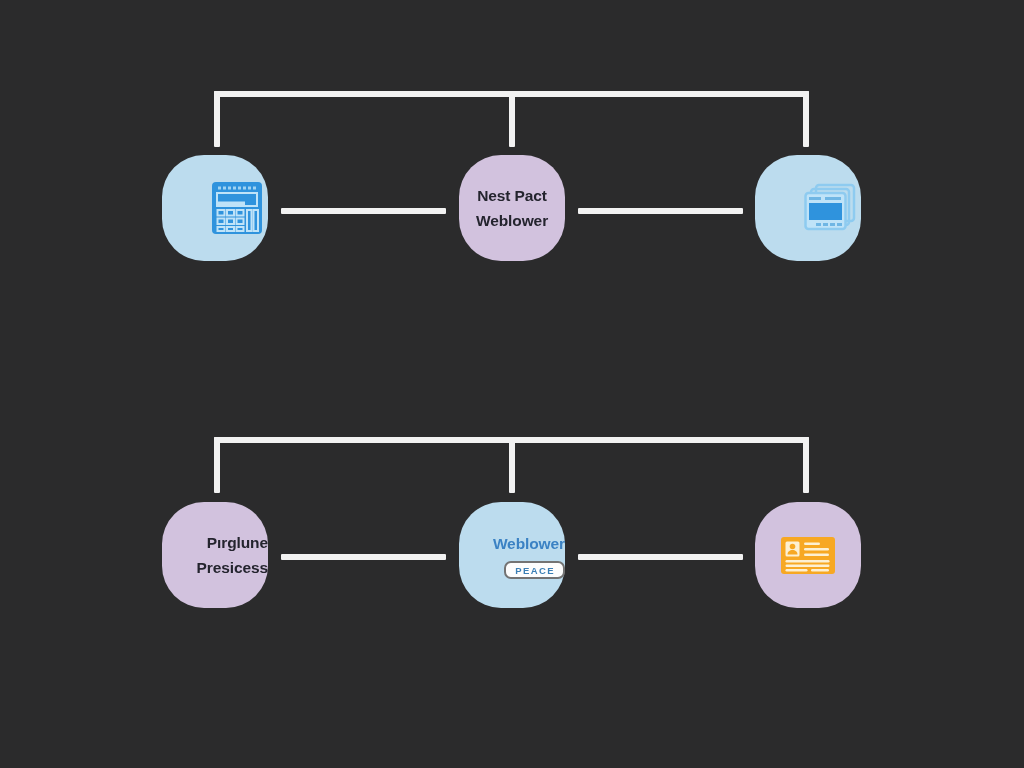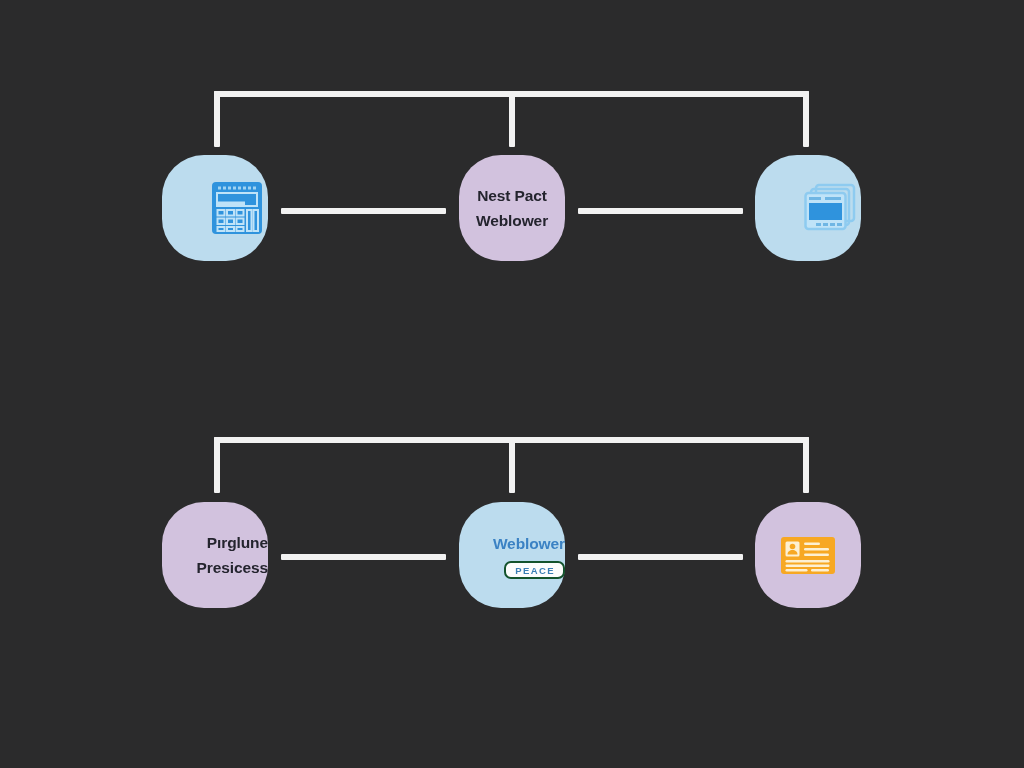--- a/index.html
+++ b/index.html
@@ -48,21 +48,21 @@
     text-align: center;
     letter-spacing: -0.1px;
     white-space: nowrap;
   }
   .node-label.dark { color: #24242e; }
   .node-label.blue-text { color: #3b82c4; }
 
   .badge {
     margin-top: 5px;
     background: #fdfdfd;
-    border: 2px solid #14532d;
+    border: 2px solid #737373;
     border-radius: 7px;
     color: #3b7fb5;
     font-size: 9.5px;
     font-weight: bold;
     letter-spacing: 1.4px;
     padding: 3px 8px 2px 9px;
     line-height: 1;
   }
 
   

